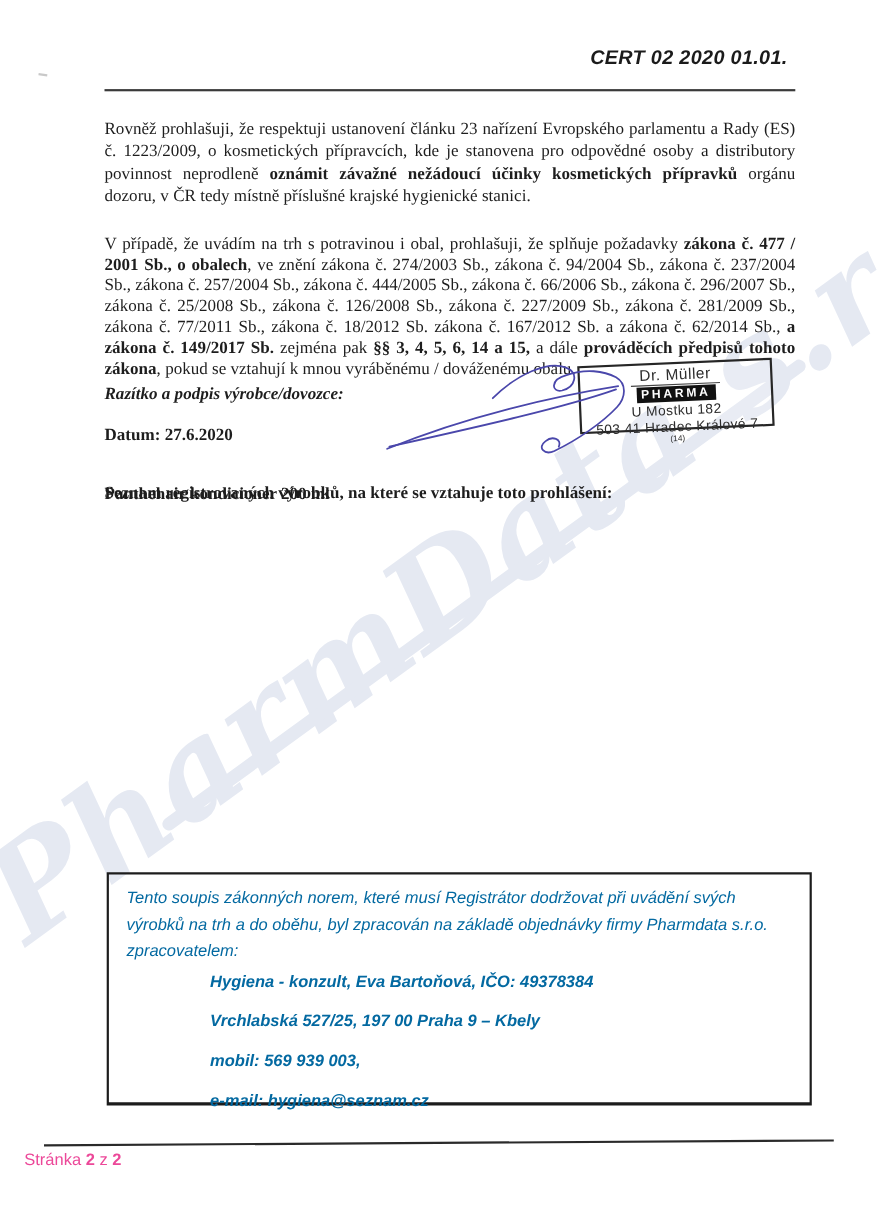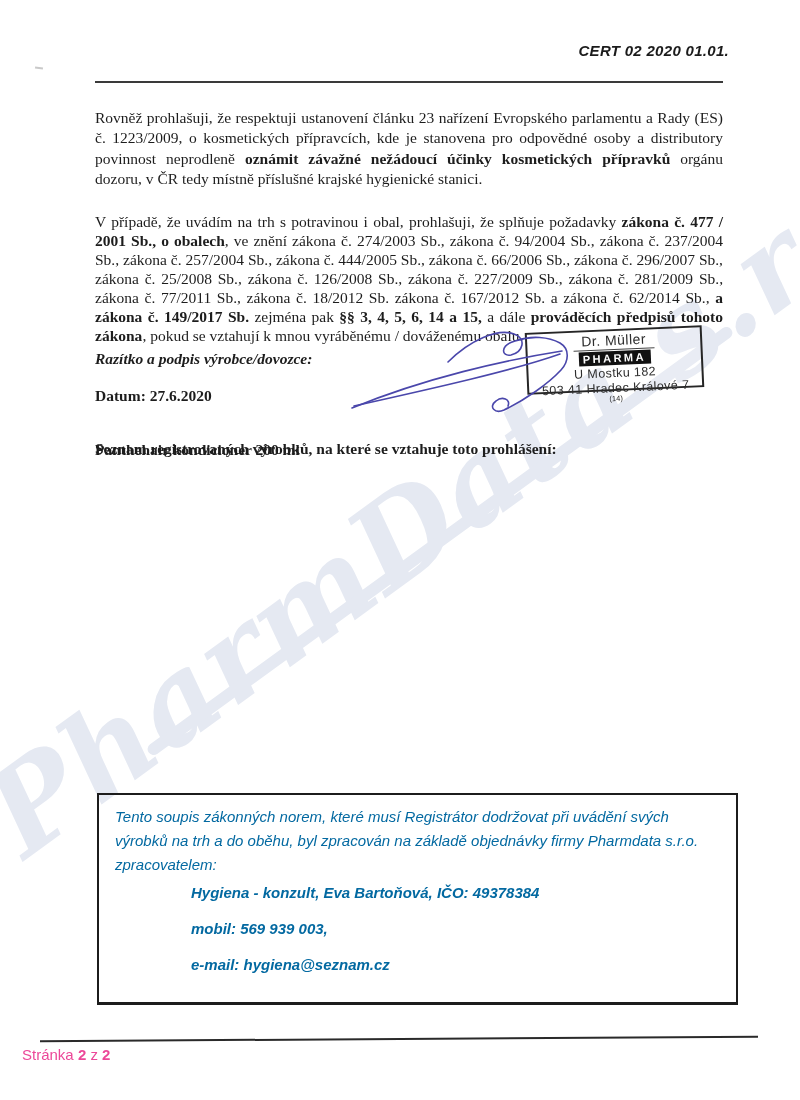--- a/index.html
+++ b/index.html
@@ -14,23 +14,23 @@
     font-family:"DejaVu Serif", serif;font-style:italic;font-weight:900;
     font-size:118px;letter-spacing:2px;white-space:nowrap;text-align:center;
     transform:rotate(-36deg);transform-origin:center;z-index:0;user-select:none;
   }
   .watermark-swoosh{
     left:80px;top:535px;width:720px;height:12px;border-radius:8px;
     transform:rotate(-36deg);transform-origin:center;z-index:0;
   }
   
   .header-ref{
-    right:71px;top:42px;z-index:2;
+    right:84px;top:42px;z-index:2;
     font-family:"Liberation Sans", sans-serif;font-style:italic;font-weight:700;
-    font-size:15px;letter-spacing:.3px;color:#1b1b1b;
+    font-size:18px;letter-spacing:.3px;color:#1b1b1b;
   }
   .divider{left:95px;top:81px;width:628px;height:2px;background:#3a3a3a;z-index:2;}
   .scan-dash{left:35px;top:67px;width:8px;height:2px;background:#c9c9c9;transform:rotate(8deg);z-index:2;}
   
   .para{left:95px;width:628px;z-index:2;font-size:15.5px;text-align:justify;}
   .para-1{top:92px;line-height:20.5px;}
   .para-2{top:196px;line-height:19px;}
   .run-b{font-weight:700;}
   .label-line{left:95px;z-index:2;font-size:15.5px;font-weight:700;}
   .label-razitko{top:350px;font-style:italic;}
@@ -94,18 +94,19 @@
   <span class="stamp-name">Dr. Müller</span>
   <span class="stamp-brand">PHARMA</span>
   <span class="stamp-addr">U Mostku 182</span>
   <span class="stamp-addr">503 41 Hradec Králové 7</span>
   <span class="stamp-num">(14)</span>
 </div>
 
 <div class="abs info-box">
   <div class="info-intro">Tento soupis zákonných norem, které musí Registrátor dodržovat při uvádění svých výrobků na trh a do oběhu, byl zpracován na základě objednávky firmy Pharmdata s.r.o. zpracovatelem:</div>
   <div class="info-contact mt-first">Hygiena - konzult, Eva Bartoňová, IČO:  49378384</div>
+  <div class="info-contact mt">Vrchlabská 527/25, 197 00   Praha 9 – Kbely</div>
   <div class="info-contact mt">mobil: 569 939 003,</div>
   <div class="info-contact mt">e-mail: hygiena@seznam.cz</div>
 </div>
 
 <div class="abs footer-rule"></div>
 <div class="abs footer-text"><span>Stránka </span><span class="run-b">2</span><span> z </span><span class="run-b">2</span></div>
 
 </body></html>

